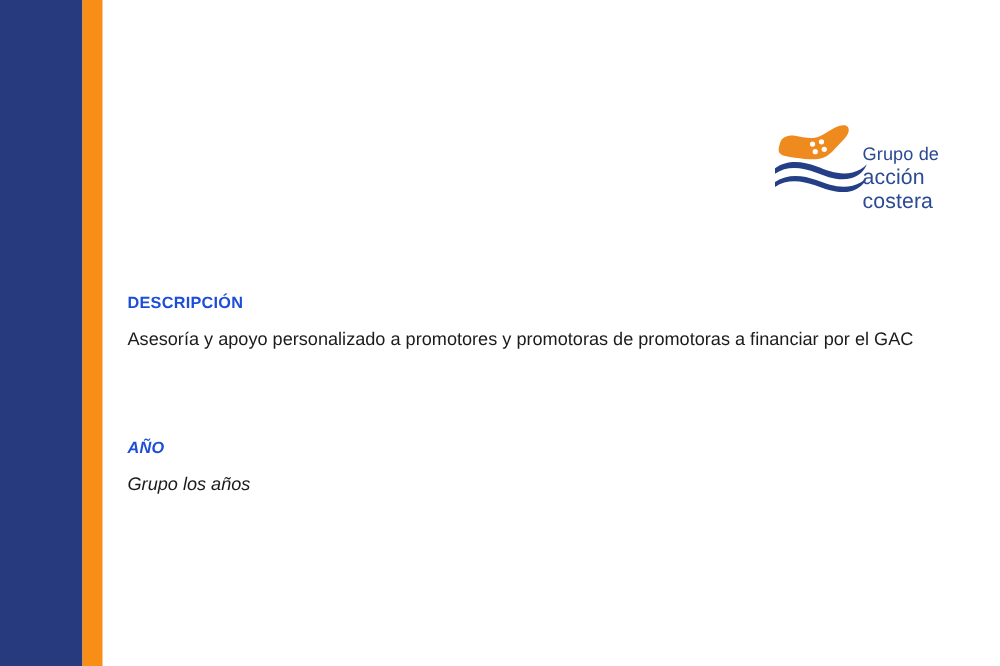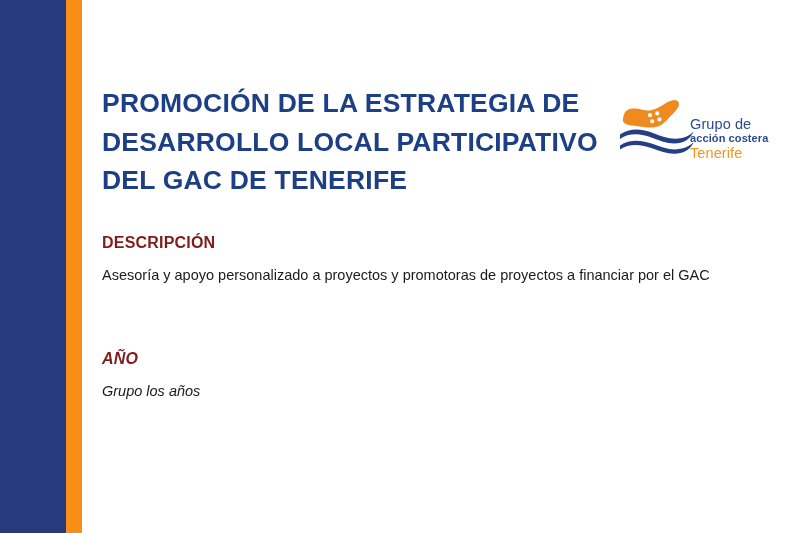--- a/index.html
+++ b/index.html
@@ -89,22 +89,22 @@
   }
   .logo-line1 {
     display: block;
     font-size: 14.5px;
     font-weight: normal;
     color: #2b4a93;
     letter-spacing: 0.1px;
   }
   .logo-line2 {
     display: block;
-    font-size: 11px;
-    font-weight: bold;
+    font-size: 17px;
+    font-weight: normal;
     color: #2b4a93;
     letter-spacing: 0.1px;
   }
   .logo-line3 {
     display: block;
     font-size: 14.5px;
     font-weight: normal;
     color: #f2961d;
     letter-spacing: 0.1px;
   }
@@ -114,23 +114,23 @@
     position: absolute;
     left: 0;
     width: 650px;
   }
   .section-descripcion { top: 234px; }
   .section-anio { top: 350px; font-style: italic; }
 
   .section-heading {
     margin: 0 0 13px 0;
     font-family: "Liberation Sans", sans-serif;
-    font-size: 16px;
+    font-size: 13px;
     font-weight: bold;
-    color: #7f1d1d;
+    color: #1d4ed8;
     letter-spacing: 0.2px;
     text-transform: uppercase;
   }
   .section-body {
     margin: 0;
     font-family: "Liberation Sans", sans-serif;
     font-size: 14.5px;
     font-weight: normal;
     line-height: 1.48;
     color: #1c1a1a;
@@ -139,23 +139,20 @@
 </head>
 <body>
 
 <div class="slide">
 
   <div class="bar-navy"></div>
   <div class="bar-orange"></div>
 
   <div class="content">
 
-    <div class="title-block">
-      <h1 class="title">PROMOCIÓN DE LA ESTRATEGIA DE DESARROLLO LOCAL PARTICIPATIVO DEL GAC DE TENERIFE</h1>
-    </div>
 
     <div class="logo">
       <div class="logo-mark">
         <svg width="78" height="58" viewBox="0 0 78 58" xmlns="http://www.w3.org/2000/svg" aria-hidden="true">
 
           <path d="M6,18.5 C7.5,13.6 12.5,12.0 17.8,12.6 C23.0,13.2 27.2,14.7 32.0,14.4
                    C37.2,14.0 41.0,11.4 45.6,8.6 C49.6,6.1 53.8,3.6 57.6,4.2
                    C60.8,4.7 61.8,7.6 60.4,10.8 C58.8,14.4 55.2,17.4 52.2,20.6
                    C49.0,24.0 46.6,27.0 43.2,28.9 C39.4,31.0 34.6,31.6 29.6,31.4
                    C24.4,31.2 19.0,30.3 14.0,29.6 C9.6,29.0 6.6,28.0 5.4,26.0
@@ -170,27 +167,26 @@
                    C69,40.8 72.5,38.4 75.5,35.4 C73.5,40.4 69.5,44.6 63.5,46.4
                    C53.5,49.4 44,45.6 34,41.8 C23.5,37.8 11.5,36.2 2,43.0 Z" fill="#243f85"></path>
           <path d="M2,49.5 C12,42.8 24,44.0 35,48.0 C45,51.7 54,55.0 64,52.6
                    C69,51.4 72.5,49.0 75.5,46.2 C73.5,51.0 69.5,55.0 63.5,56.7
                    C53.5,59.5 44,55.9 34,52.2 C23.5,48.4 11.5,46.9 2,53.5 Z" fill="#243f85"></path>
         </svg>
       </div>
       <div class="logo-text">
         <span class="logo-line1">Grupo de</span>
         <span class="logo-line2">acción costera</span>
-        <span class="logo-line3">Tenerife</span>
       </div>
     </div>
 
     <div class="section section-descripcion">
       <h2 class="section-heading">DESCRIPCIÓN</h2>
-      <p class="section-body">Asesoría y apoyo personalizado a proyectos y promotoras de proyectos a financiar por el GAC</p>
+      <p class="section-body">Asesoría y apoyo personalizado a promotores y promotoras de promotoras a financiar por el GAC</p>
     </div>
 
     <div class="section section-anio">
       <h2 class="section-heading">AÑO</h2>
       <p class="section-body">Grupo los años</p>
     </div>
 
   </div>
 </div>
 

